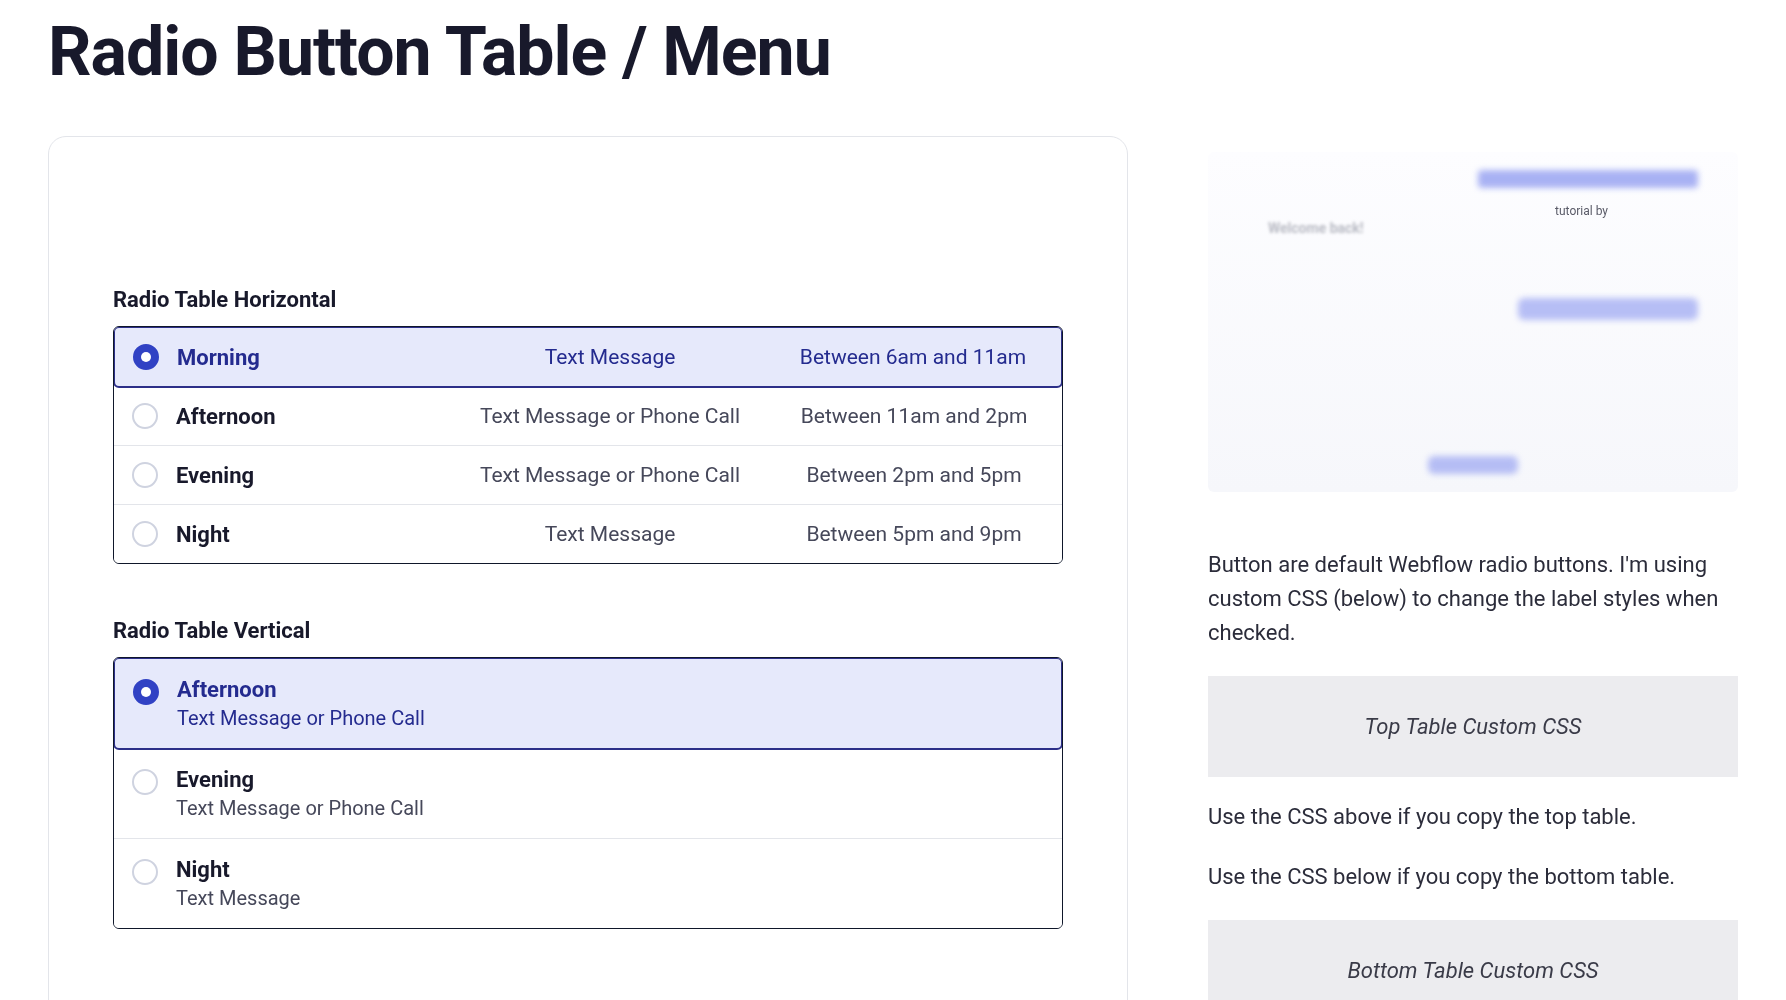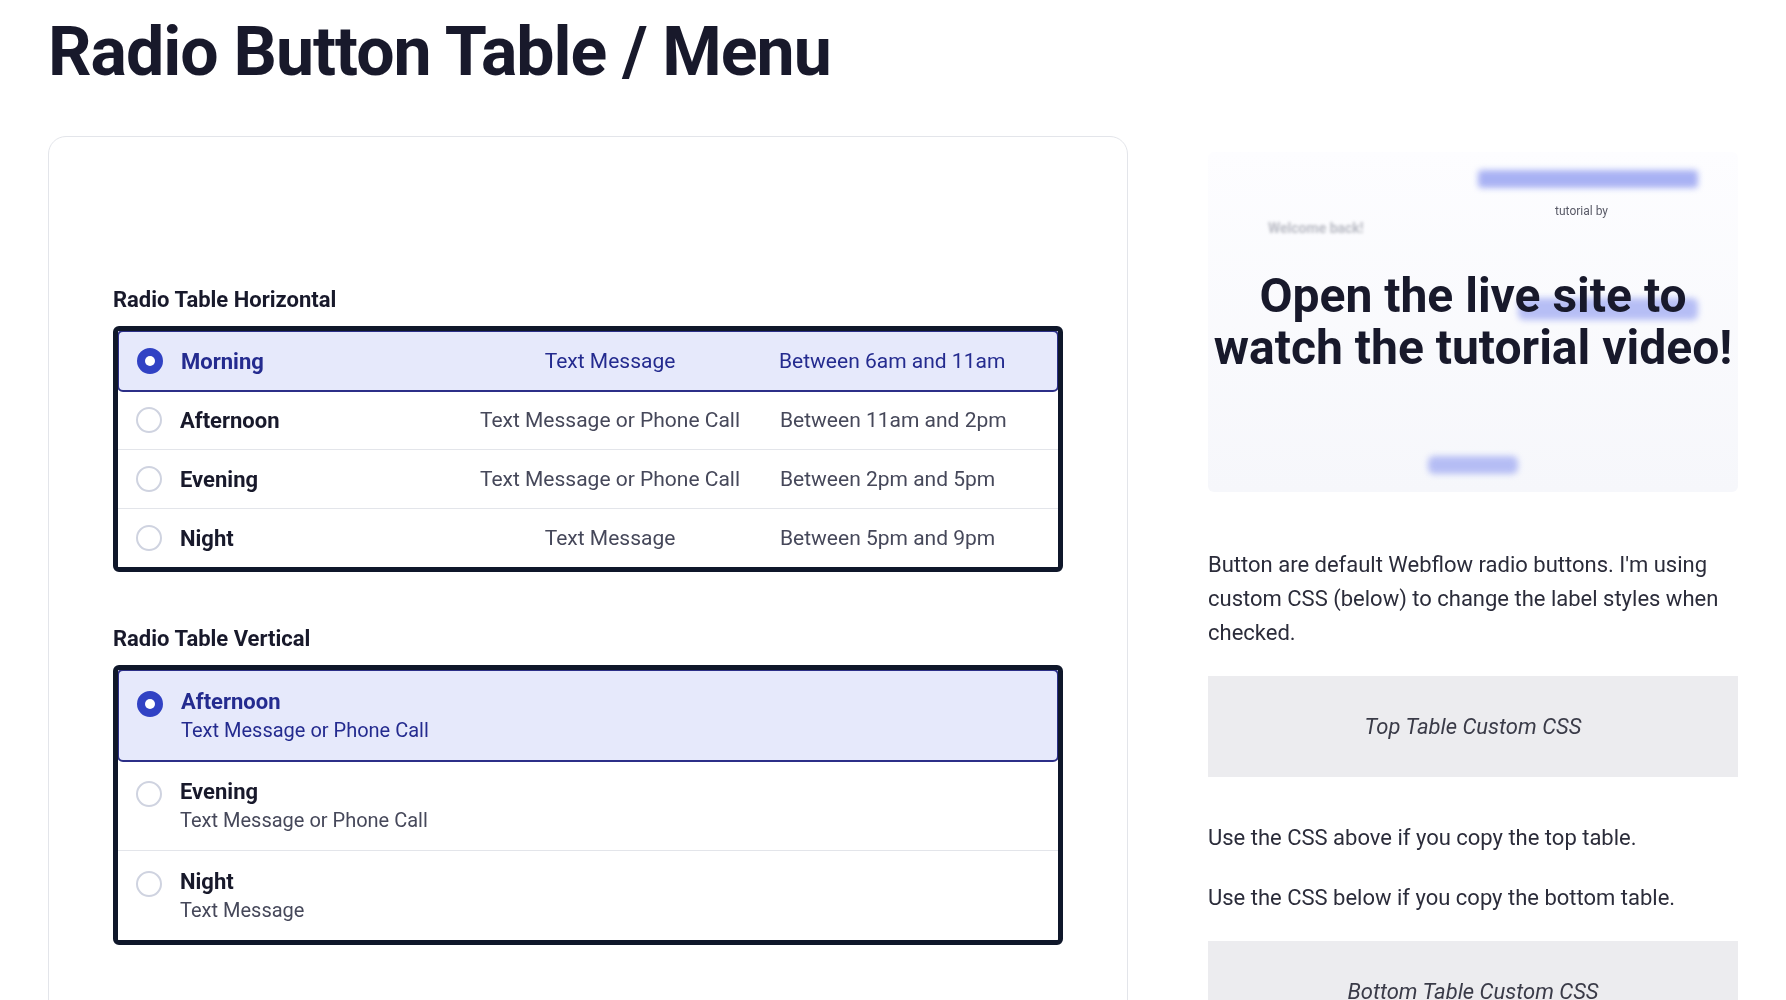--- a/index.html
+++ b/index.html
@@ -40,21 +40,21 @@
     padding: 150px 64px 64px 64px;
     background: #fff;
   }
   .section-label {
     font-size: 22px;
     font-weight: 700;
     color: #18192b;
     margin-bottom: 14px;
   }
   .radio-table {
-    border: 5px solid #0f172a;
+    border: 1px solid #0f172a;
     border-radius: 6px;
     overflow: hidden;
     margin-bottom: 54px;
   }
   .radio-row {
     display: flex;
     align-items: center;
     padding: 16px 18px;
     border-bottom: 1px solid #e3e5ea;
     cursor: pointer;
@@ -106,21 +106,21 @@
   .radio-row.selected .label { color: #242b8f; }
   .row-h .method {
     font-size: 21px;
     color: #46485a;
     text-align: center;
   }
   .radio-row.selected .method { color: #242b8f; }
   .row-h .time {
     font-size: 21px;
     color: #46485a;
-    text-align: left;
+    text-align: center;
   }
   .radio-row.selected .time { color: #242b8f; }
   .row-v {
     display: flex;
     flex-direction: column;
     flex: 1;
   }
   .row-v .label {
     font-size: 22px;
     font-weight: 700;
@@ -206,21 +206,21 @@
     color: #2b2c3a;
     margin-bottom: 26px;
   }
   .code-box {
     background: #ececef;
     padding: 38px 20px;
     text-align: center;
     font-size: 22px;
     font-style: italic;
     color: #3a3b48;
-    margin-bottom: 44px;
+    margin-bottom: 23px;
   }
 </style>
 </head>
 <body>
 
 <div class="page">
   <h1 class="page-title">Radio Button Table / Menu</h1>
 
   <div class="columns">
     <div class="left">
@@ -290,21 +290,20 @@
       </div>
     </div>
 
     <div class="right">
       <div class="thumb">
         <div class="thumb-ui-blur"></div>
         <div class="thumb-ui-blur2"></div>
         <div class="thumb-ui-blur3"></div>
         <div class="thumb-welcome">Welcome back!</div>
         <div class="thumb-presented">tutorial by</div>
-        <div class="thumb-text">Open the live site to watch the tutorial video!</div>
       </div>
 
       <p class="right-p">Button are default Webflow radio buttons. I'm using custom CSS (below) to change the label styles when checked.</p>
 
       <div class="code-box">Top Table Custom CSS</div>
 
       <p class="right-p">Use the CSS above if you copy the top table.</p>
       <p class="right-p">Use the CSS below if you copy the bottom table.</p>
 
       <div class="code-box">Bottom Table Custom CSS</div>

